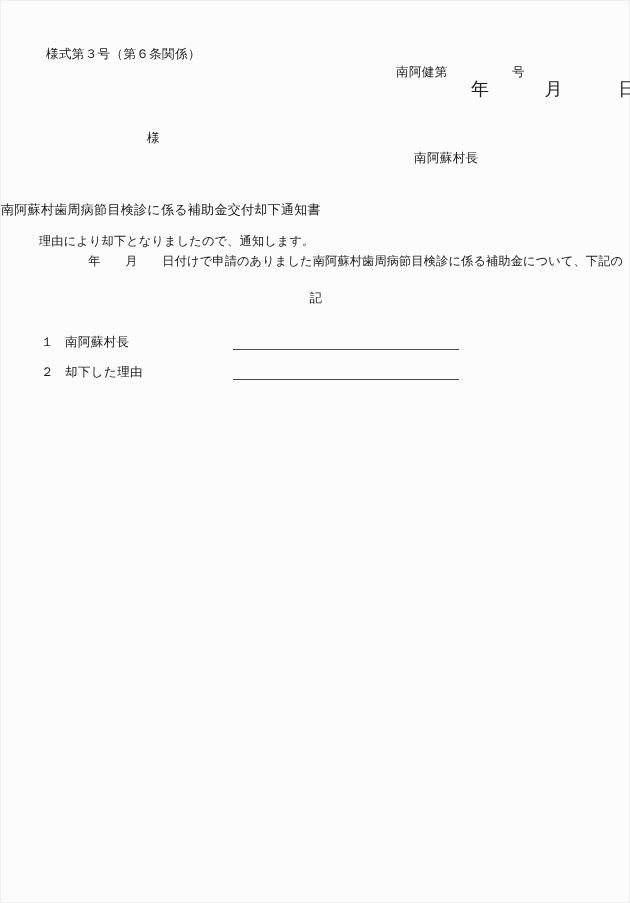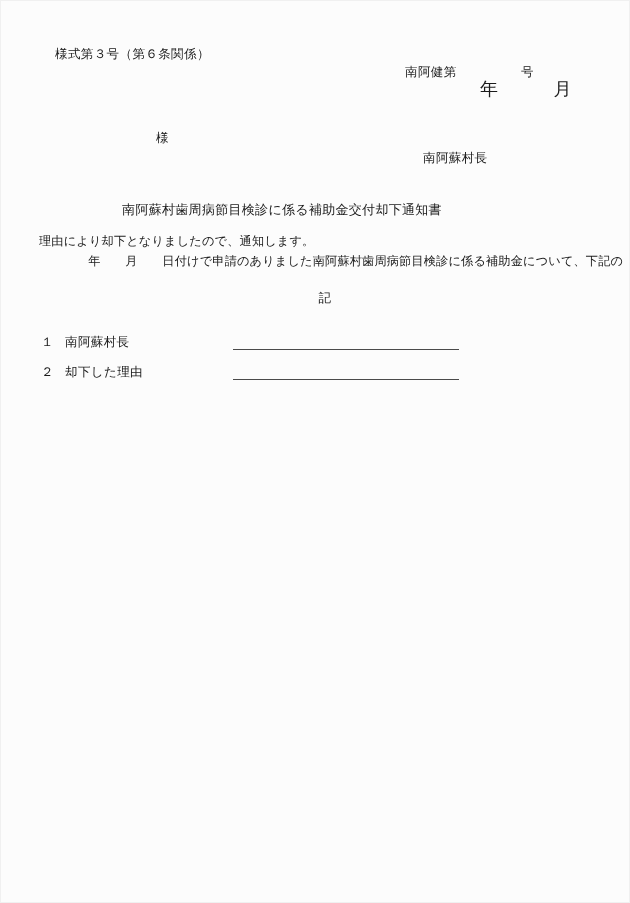--- a/index.html
+++ b/index.html
@@ -22,21 +22,20 @@
     background: #fcfcfc;
     box-sizing: border-box;
     border: 1px solid #f0f0f0;
   }
 
   
   .abs {
     position: absolute;
     white-space: pre;
     line-height: 1.5;
-    margin-left: 9px;
   }
 
   .form-no {
     left: 45px;
     top: 44px;
     font-size: 12.5px;
     letter-spacing: 0.4px;
   }
 
   .doc-number {
@@ -64,21 +63,20 @@
     left: 413px;
     top: 148px;
     font-size: 12.5px;
     letter-spacing: 0.4px;
   }
 
   .doc-title {
     left: 0;
     top: 199px;
     width: 544px;
-    text-align: center;
     font-size: 13px;
     letter-spacing: 0.3px;
   }
 
   .body-block {
     position: absolute;
     left: 38px;
     top: 231px;
     width: 558px;
     font-size: 12.2px;

